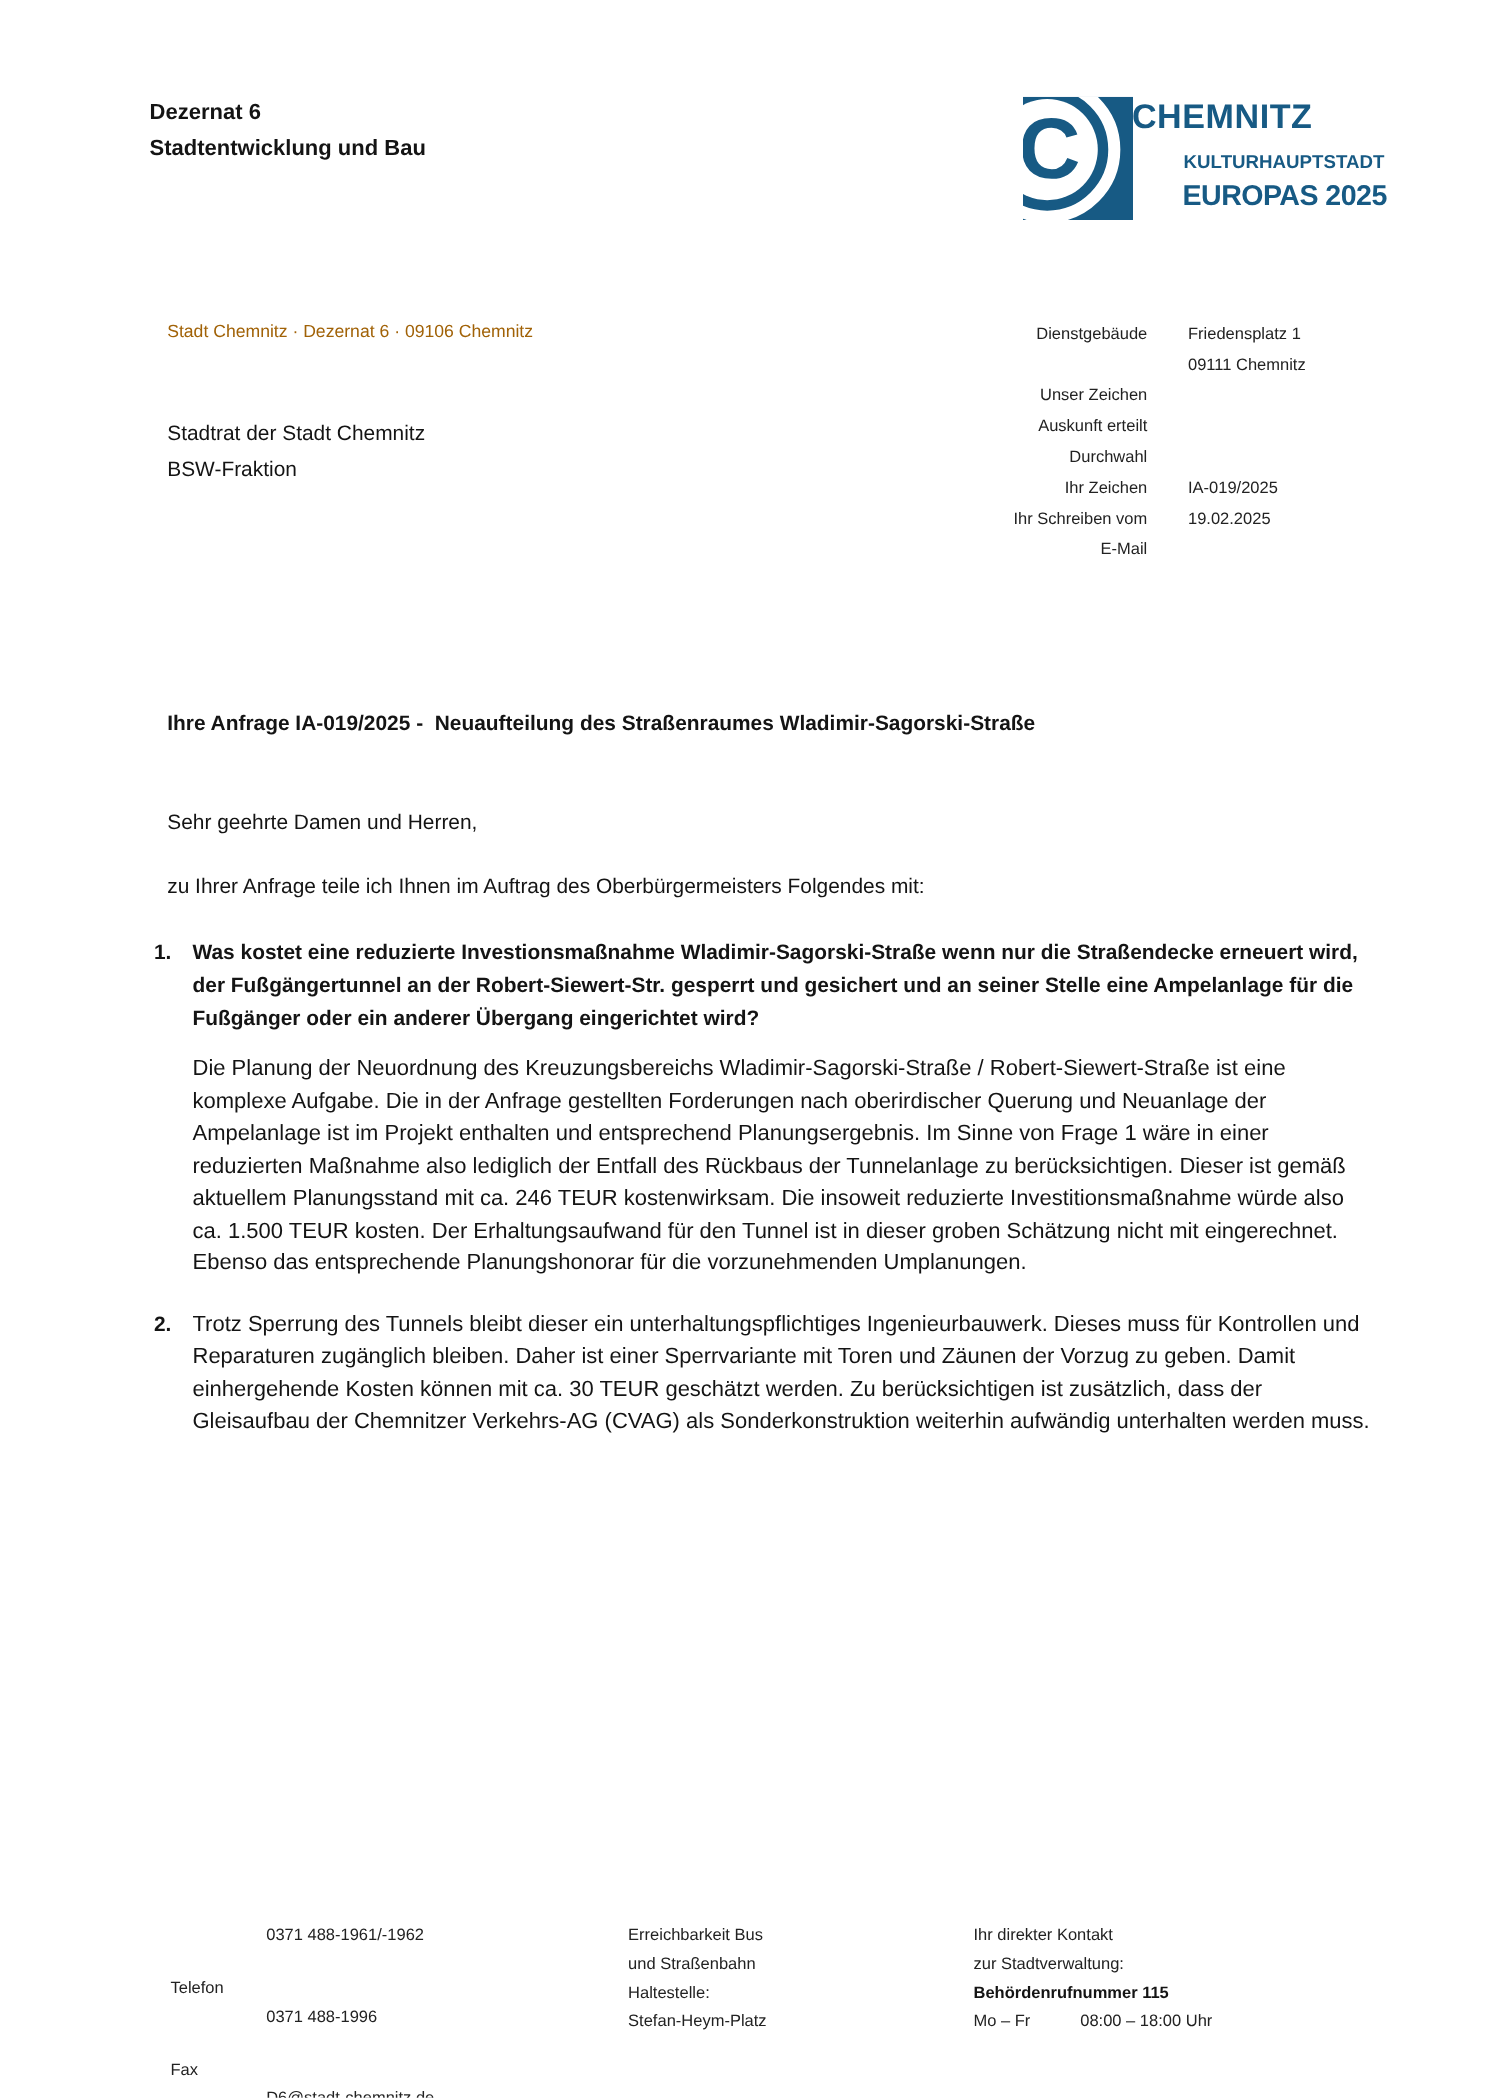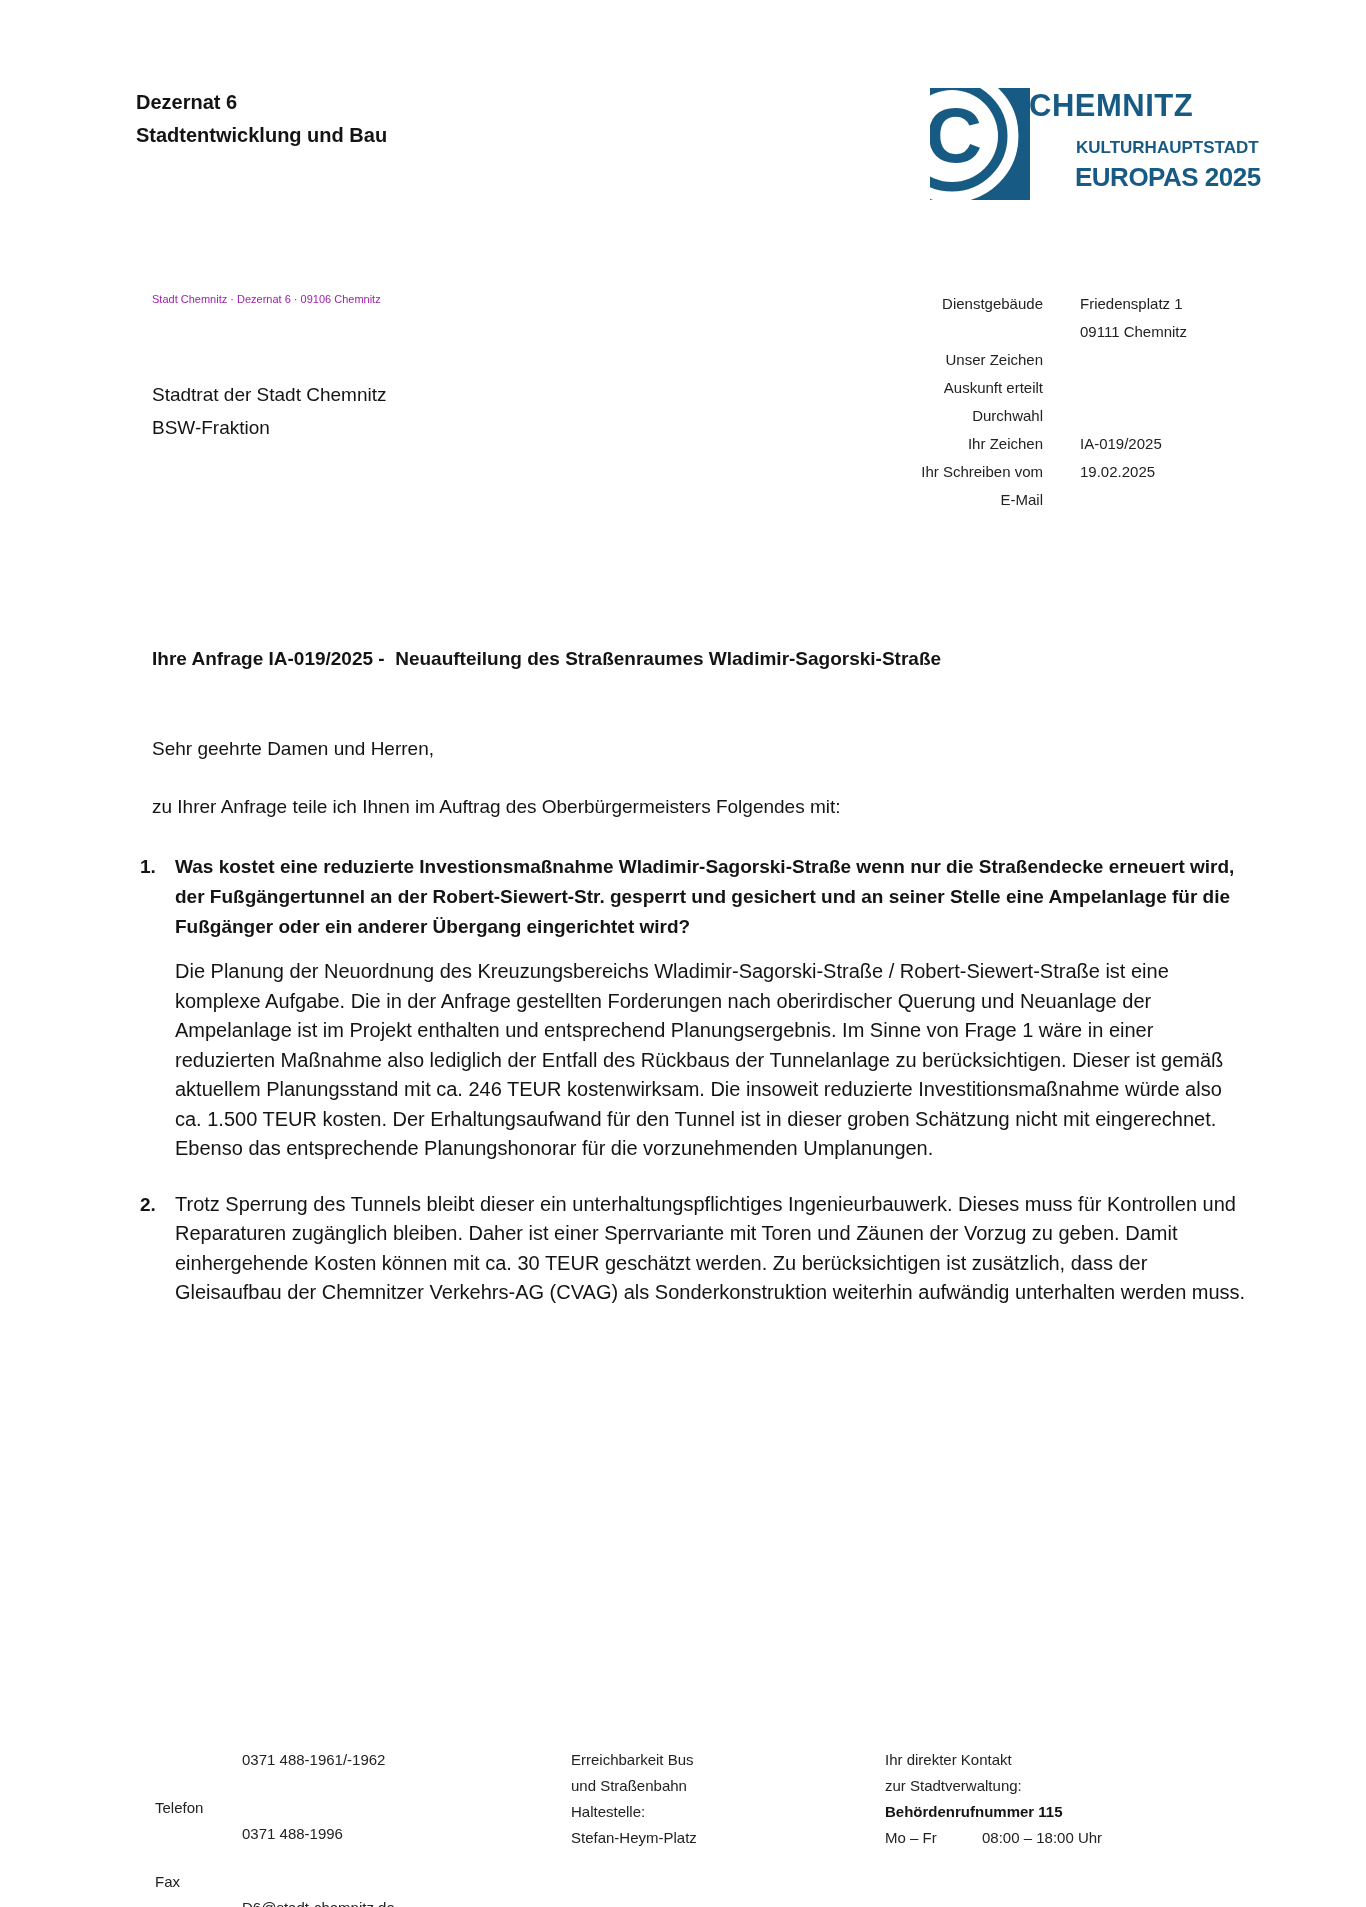--- a/index.html
+++ b/index.html
@@ -17,21 +17,21 @@
   .dept { left:136px; top:86px; font-size:20px; font-weight:bold; line-height:33px; }
 
   
   .logo-icon { left:930px; top:88px; width:100px; height:112px; }
   .logo-text-line { font-weight:bold; color:var(--brand); line-height:1; white-space:nowrap; }
   .logo-l1 { left:1029px; top:90px;  font-size:31px; letter-spacing:0.5px; }
   .logo-l2 { left:1076px; top:139px; font-size:17px; letter-spacing:0px; }
   .logo-l3 { left:1075px; top:164px; font-size:26px; letter-spacing:-0.5px; }
 
   
-  .sender { left:152px; top:293px; font-size:11px; color:#a21caf; }
+  .sender { left:152px; top:293px; font-size:16px; color:#a16207; }
 
   
   .recipient { left:152px; top:378px; font-size:19px; line-height:33px; }
 
   
   .meta { left:740px; top:295px; width:470px; font-size:15px; }
   .meta-row { display:flex; height:28px; align-items:flex-start; }
   .meta-row.gap { margin-top:39px; }
   .meta-label { width:303px; text-align:right; flex:none; color:#222; }
   .meta-value { margin-left:37px; color:#222; }

